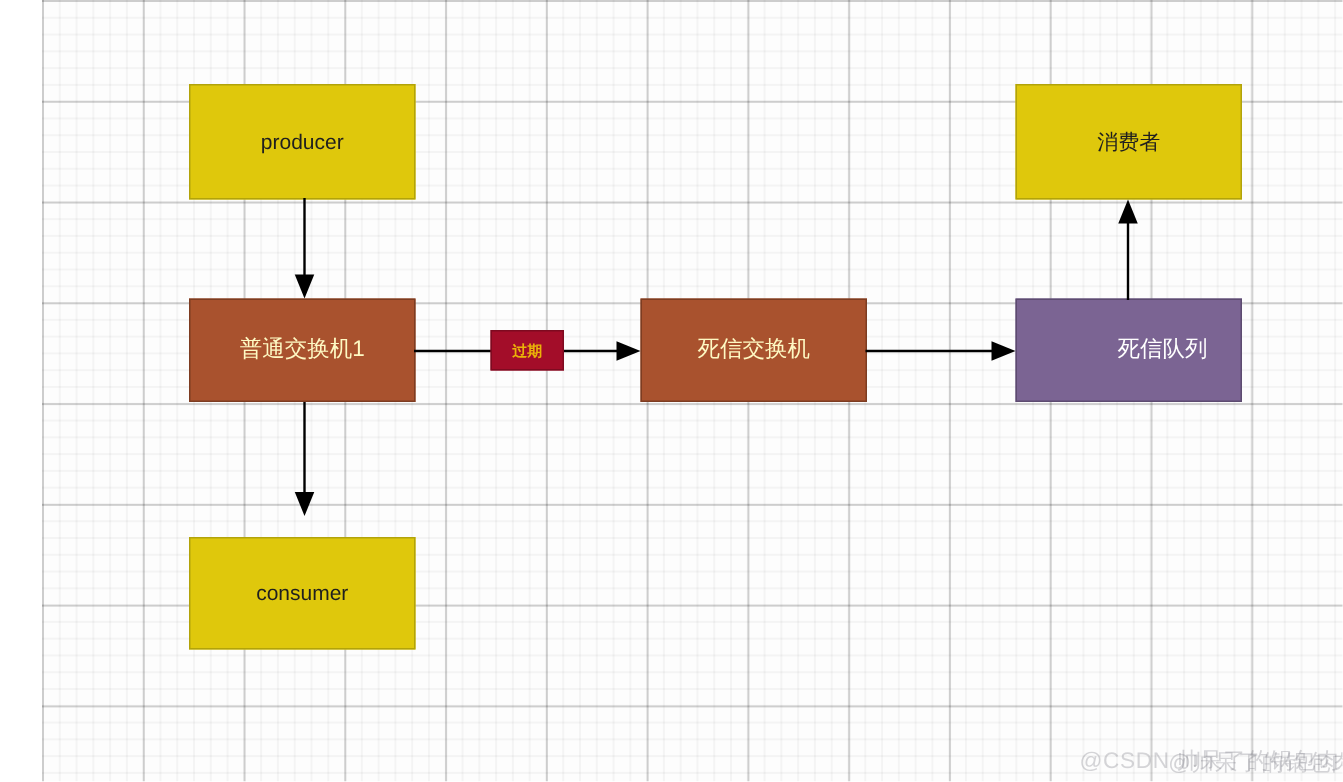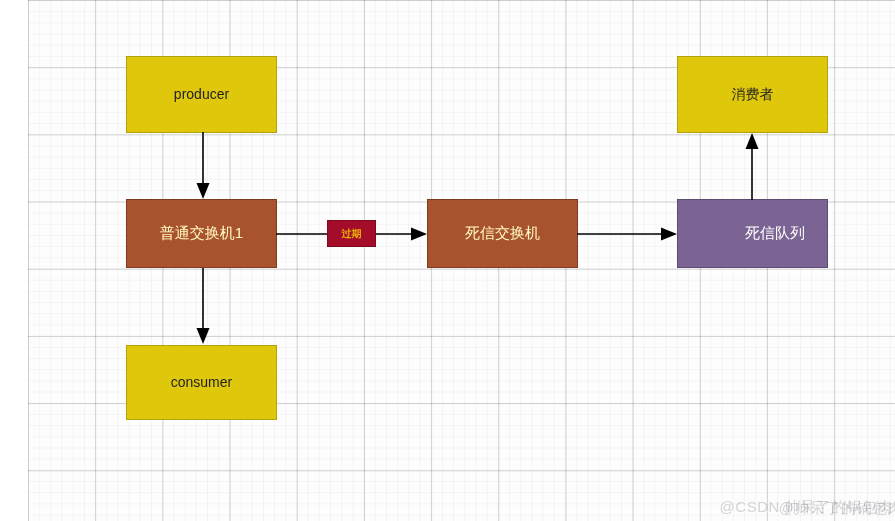--- a/index.html
+++ b/index.html
@@ -140,21 +140,21 @@
   </div>
 
   <div class="node node-yellow" style="left:98px; top:56px; width:151px; height:77px;">
     <span class="node-label">producer</span>
   </div>
 
   <div class="node node-brown" style="left:98px; top:199px; width:151px; height:69px;">
     <span class="node-label">普通交换机1</span>
   </div>
 
-  <div class="node node-yellow" style="left:98px; top:345px; width:151px; height:75px;">
+  <div class="node node-yellow" style="left:98px; top:358px; width:151px; height:75px;">
     <span class="node-label">consumer</span>
   </div>
 
   <div class="node node-brown" style="left:399px; top:199px; width:151px; height:69px;">
     <span class="node-label">死信交换机</span>
   </div>
 
   <div class="node node-purple" style="left:649px; top:199px; width:151px; height:69px;padding-left:45px;">
     <span class="node-label">死信队列</span>
   </div>

